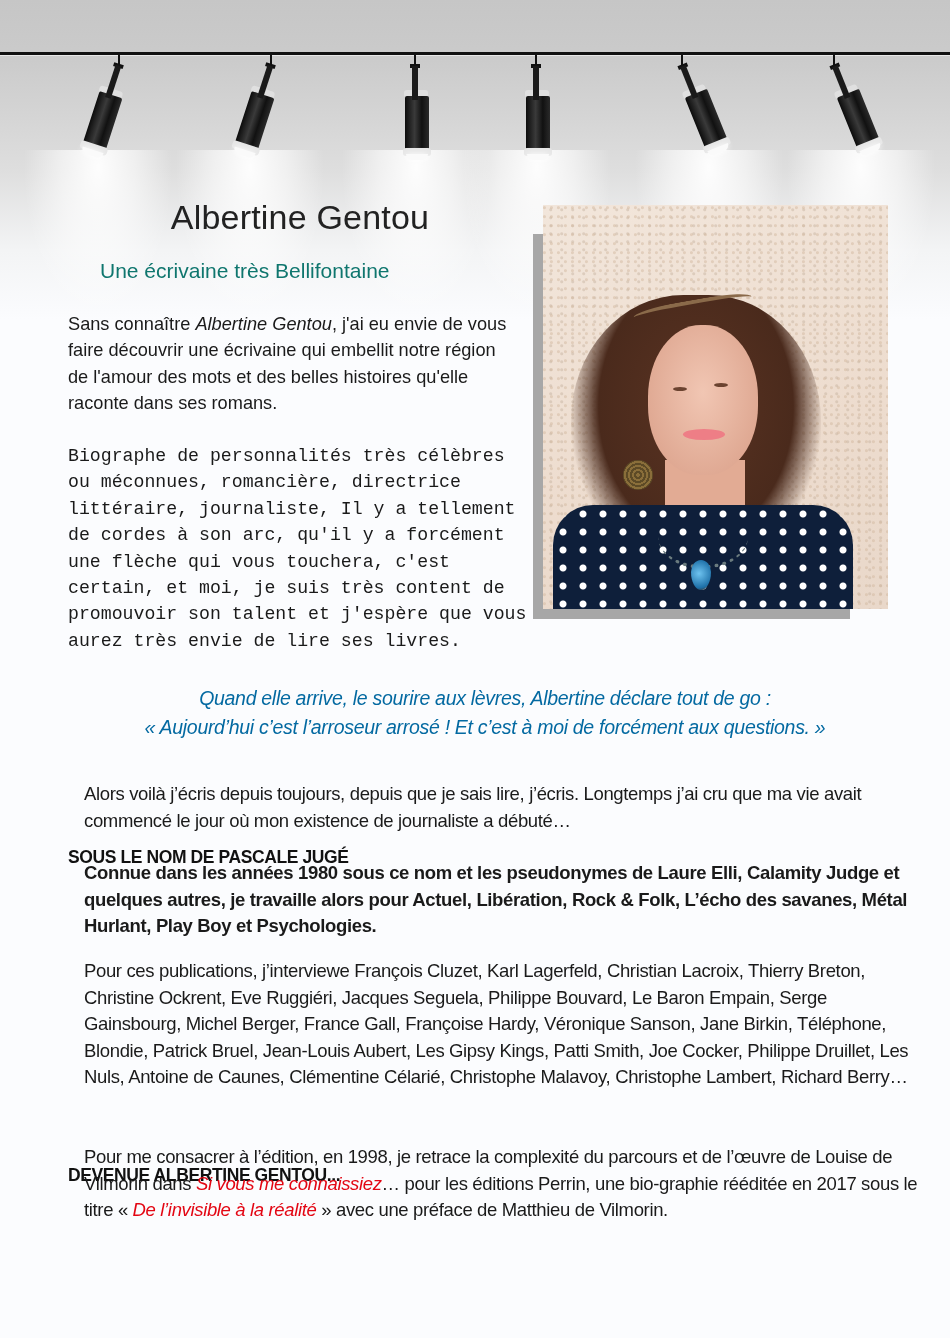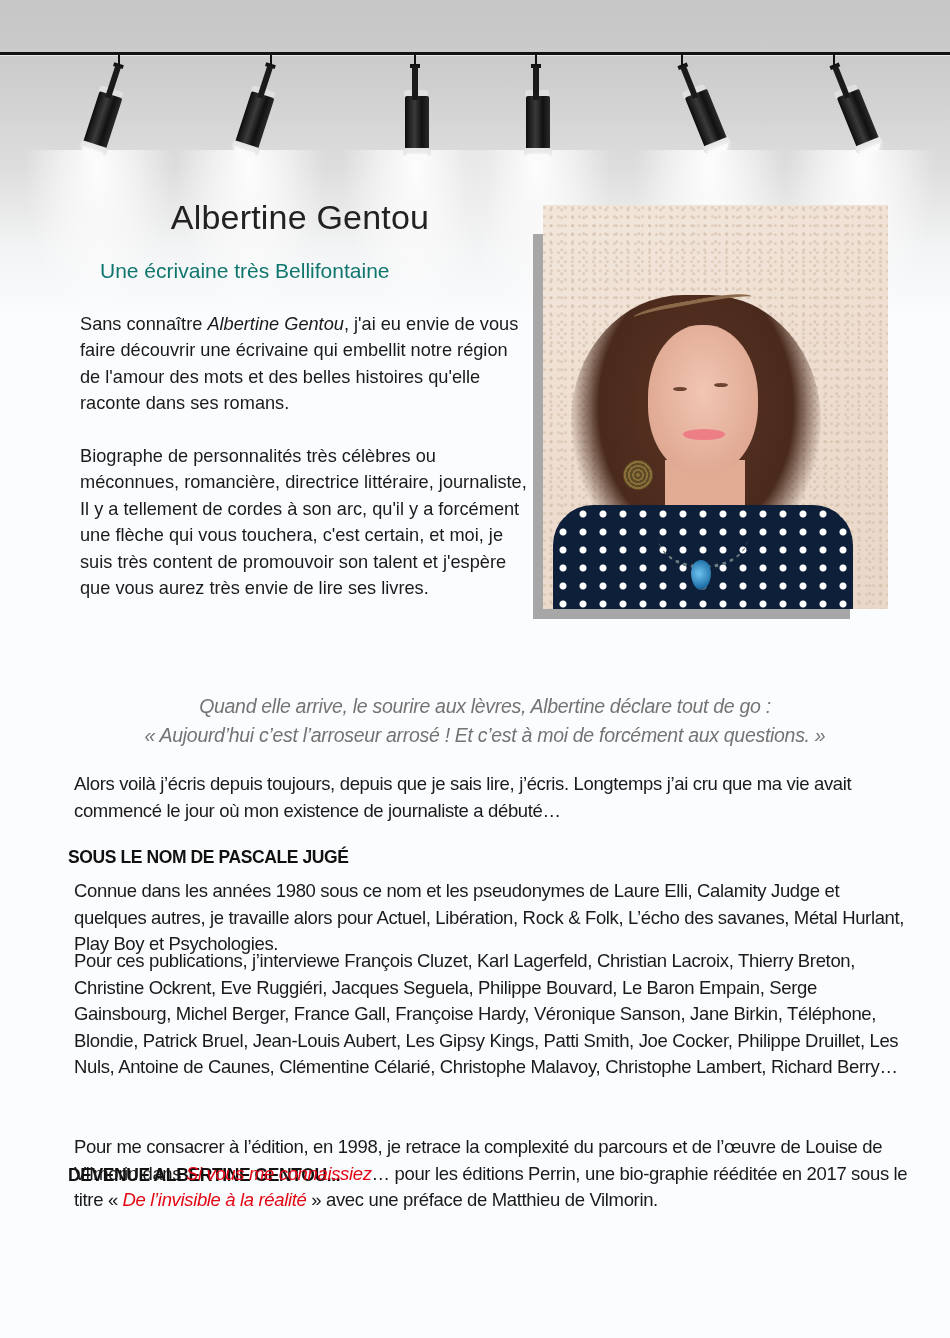--- a/index.html
+++ b/index.html
@@ -56,33 +56,33 @@
   .photo .dress { position: absolute; left: 10px; top: 300px; width: 300px; height: 130px;
     background-color: #0e1f3a;
     background-image: radial-gradient(circle, #ffffff 0 3px, transparent 4px);
     background-size: 20px 18px; border-radius: 40px 40px 0 0; }
   .photo .earring { position: absolute; left: 80px; top: 255px; width: 30px; height: 30px; border-radius: 50%;
     background: repeating-radial-gradient(circle, #8a6e3a 0 2px, #5d4a26 2px 4px); }
   .photo .pendant { position: absolute; left: 148px; top: 355px; width: 20px; height: 30px; background: radial-gradient(circle at 40% 45%, #6ec3f0, #1d6fa7 70%, #333 90%);
     border-radius: 50% 50% 50% 50% / 40% 40% 60% 60%; }
   .photo .necklace { position: absolute; left: 115px; top: 300px; width: 90px; height: 60px; border-bottom: 4px dotted #6a7b7e; border-radius: 0 0 50% 50%; }
 
-  .para { position: absolute; left: 80px; font-size: 18.2px; line-height: 26.4px; color: #1a1a1a; margin: 0; }
+  .para { position: absolute; left: 68px; font-size: 18.2px; line-height: 26.4px; color: #1a1a1a; margin: 0; }
   .p1 { top: 311px; width: 450px; }
-  .p2 { top: 443px; width: 460px; }
+  .p2 { top: 443px; width: 460px; font-family: Liberation Mono, monospace; }
   .para i { font-style: italic; }
 
   .quote { position: absolute; left: 60px; width: 850px; top: 684px; text-align: center;
-    font-size: 19.5px; line-height: 29px; color: #737373; font-style: italic; letter-spacing: -0.3px; margin-top: 8px; }
+    font-size: 19.5px; line-height: 29px; color: #0369a1; font-style: italic; letter-spacing: -0.3px; }
 
   .body-text { position: absolute; left: 68px; width: 840px; font-size: 18.5px; line-height: 26.5px;
-    color: #1a1a1a; letter-spacing: -0.35px; margin: 6px; }
+    color: #1a1a1a; letter-spacing: -0.35px; margin: 16px; }
   .b1 { top: 765px; }
   .h1 { position: absolute; left: 68px; top: 847px; font-size: 17.5px; font-weight: bold; letter-spacing: -0.4px; color: #111; }
-  .b2 { top: 872px; }
+  .b2 { top: 844px; font-weight: bold; }
   .b3 { top: 942px; }
   .h2 { position: absolute; left: 68px; top: 1165px; font-size: 17.5px; font-weight: bold; letter-spacing: -0.4px; color: #111; text-align: center; }
   .b4 { top: 1128px; }
   .red { color: #e30613; font-style: italic; }
 </style>
 </head>
 <body>
 
 <div class="ceiling">
   <div class="rail"></div>

